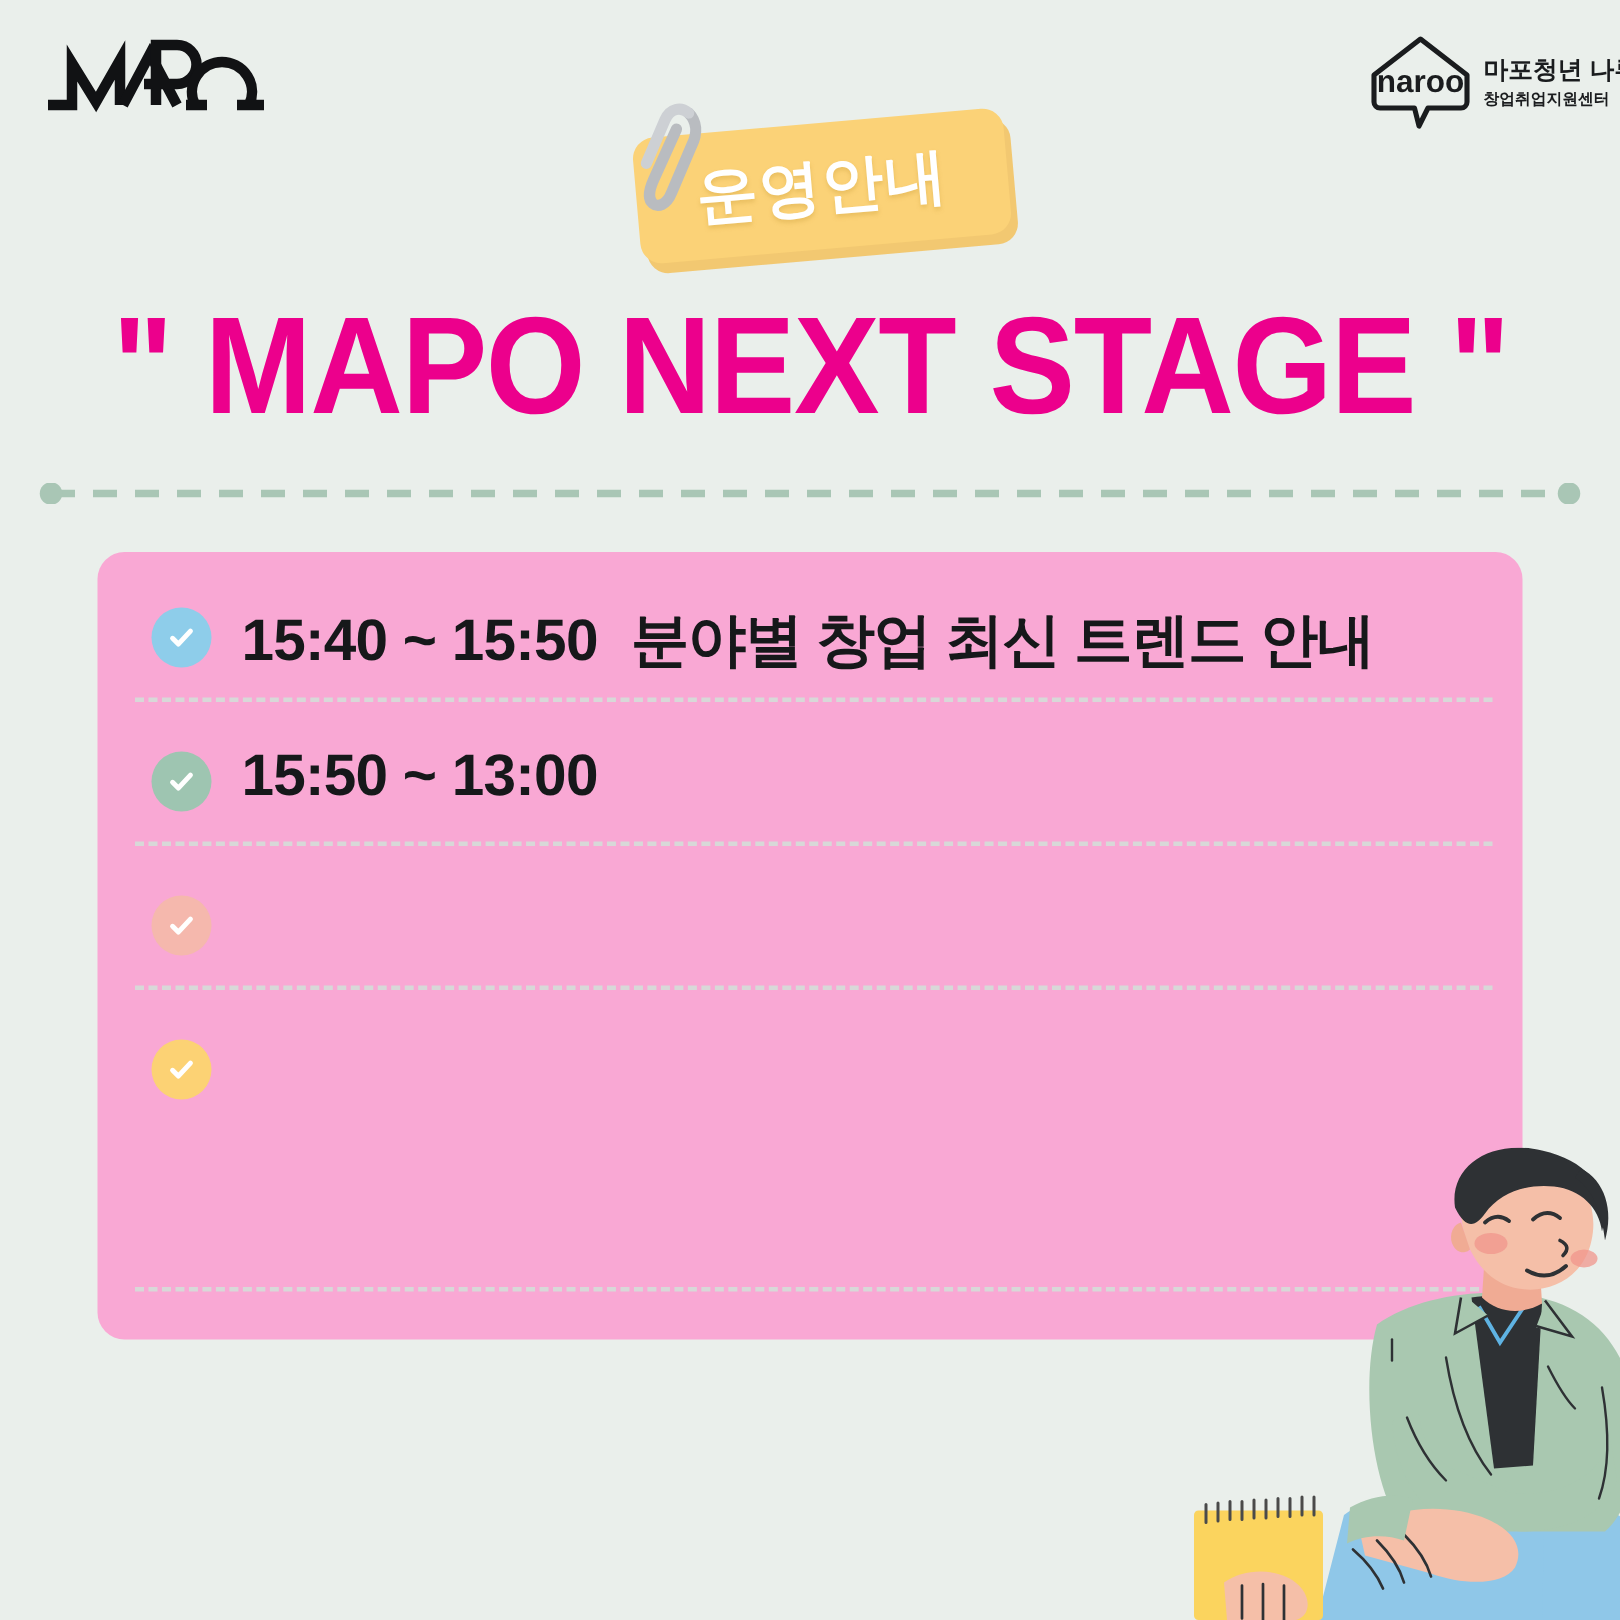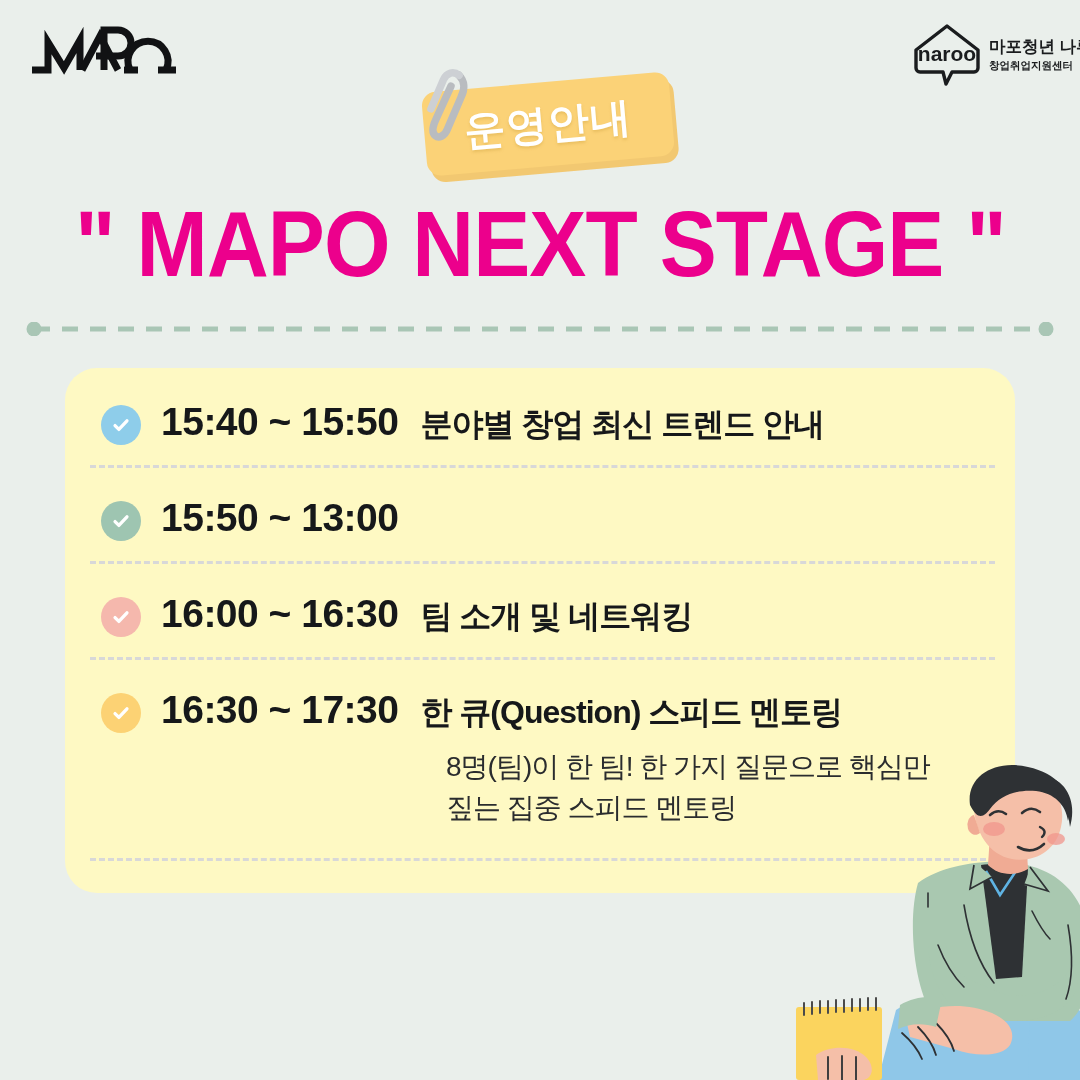--- a/index.html
+++ b/index.html
@@ -39,37 +39,37 @@
     transform:scaleX(.93);transform-origin:50% 50%;
   }
   .title .q{letter-spacing:-2px;}
 
   
   .rule{position:absolute;left:20px;top:322px;width:1040px;height:14px;}
 
   
   .card{
     position:absolute;left:65px;top:368px;width:950px;height:525px;
-    background:#fef9c3;border-radius:32px;
+    background:#f9a8d4;border-radius:18px;
   }
 
   .row{position:absolute;left:36px;width:880px;display:flex;align-items:flex-start;}
   .bullet{
     flex:0 0 auto;width:40px;height:40px;border-radius:50%;
     display:flex;align-items:center;justify-content:center;margin-top:5px;
   }
   .bullet svg{width:22px;height:22px;display:block;}
   .row-text{margin-left:20px;}
   .time{
     font-size:39px;font-weight:700;color:#16181a;letter-spacing:-.5px;
     white-space:nowrap;
   }
   .rowline{display:flex;align-items:baseline;gap:0;}
   .label{
-    font-size:32px;font-weight:700;color:#16181a;letter-spacing:-1px;
+    font-size:39px;font-weight:700;color:#16181a;letter-spacing:-1px;
     margin-left:22px;white-space:nowrap;
   }
   .desc{
     margin-top:12px;margin-left:0px;
     font-size:28px;font-weight:400;color:#2a2c2e;line-height:1.45;
     letter-spacing:-1px;
   }
   .divider{
     position:absolute;left:25px;width:905px;height:0;
     border-top:3px dashed #d8d8d8;
@@ -160,42 +160,28 @@
       </div>
     </div>
     <div class="divider" style="top:193px"></div>
 
     <div class="row" style="top:224px">
       <div class="bullet" style="background:#f5b8ad">
         <svg viewBox="0 0 24 24" aria-hidden="true">
             <path d="M5.5 12.6 l4.2 4.2 l8.8 -9.4" fill="none" stroke="#ffffff" stroke-width="3.6" stroke-linecap="round" stroke-linejoin="round"></path>
           </svg>
       </div>
-      <div class="row-text">
-        <div class="rowline">
-          <span class="time">16:00 ~ 16:30</span>
-          <span class="label">팀 소개 및 네트워킹</span>
-        </div>
-      </div>
     </div>
     <div class="divider" style="top:289px"></div>
 
     <div class="row" style="top:320px">
       <div class="bullet" style="background:#fcd274">
         <svg viewBox="0 0 24 24" aria-hidden="true">
             <path d="M5.5 12.6 l4.2 4.2 l8.8 -9.4" fill="none" stroke="#ffffff" stroke-width="3.6" stroke-linecap="round" stroke-linejoin="round"></path>
           </svg>
-      </div>
-      <div class="row-text">
-        <div class="rowline">
-          <span class="time">16:30 ~ 17:30</span>
-          <span class="label">한 큐(Question) 스피드 멘토링</span>
-        </div>
-        <div class="desc" style="margin-left:285px;white-space:pre-line">8명(팀)이 한 팀!  한 가지 질문으로 핵심만
-짚는 집중 스피드 멘토링</div>
       </div>
     </div>
     <div class="divider" style="top:490px"></div>
   </div>
 
   <svg class="person" viewBox="0 0 330 315" aria-hidden="true">
 
     <path d="M118 245 C150 222, 210 225, 250 248 L300 268 L330 300 L330 315 L100 315 Z" fill="#8fc7e8"></path>
     <path d="M252 228 C288 232, 318 252, 330 276 L330 315 L250 315 Z" fill="#8fc7e8"></path>
 

